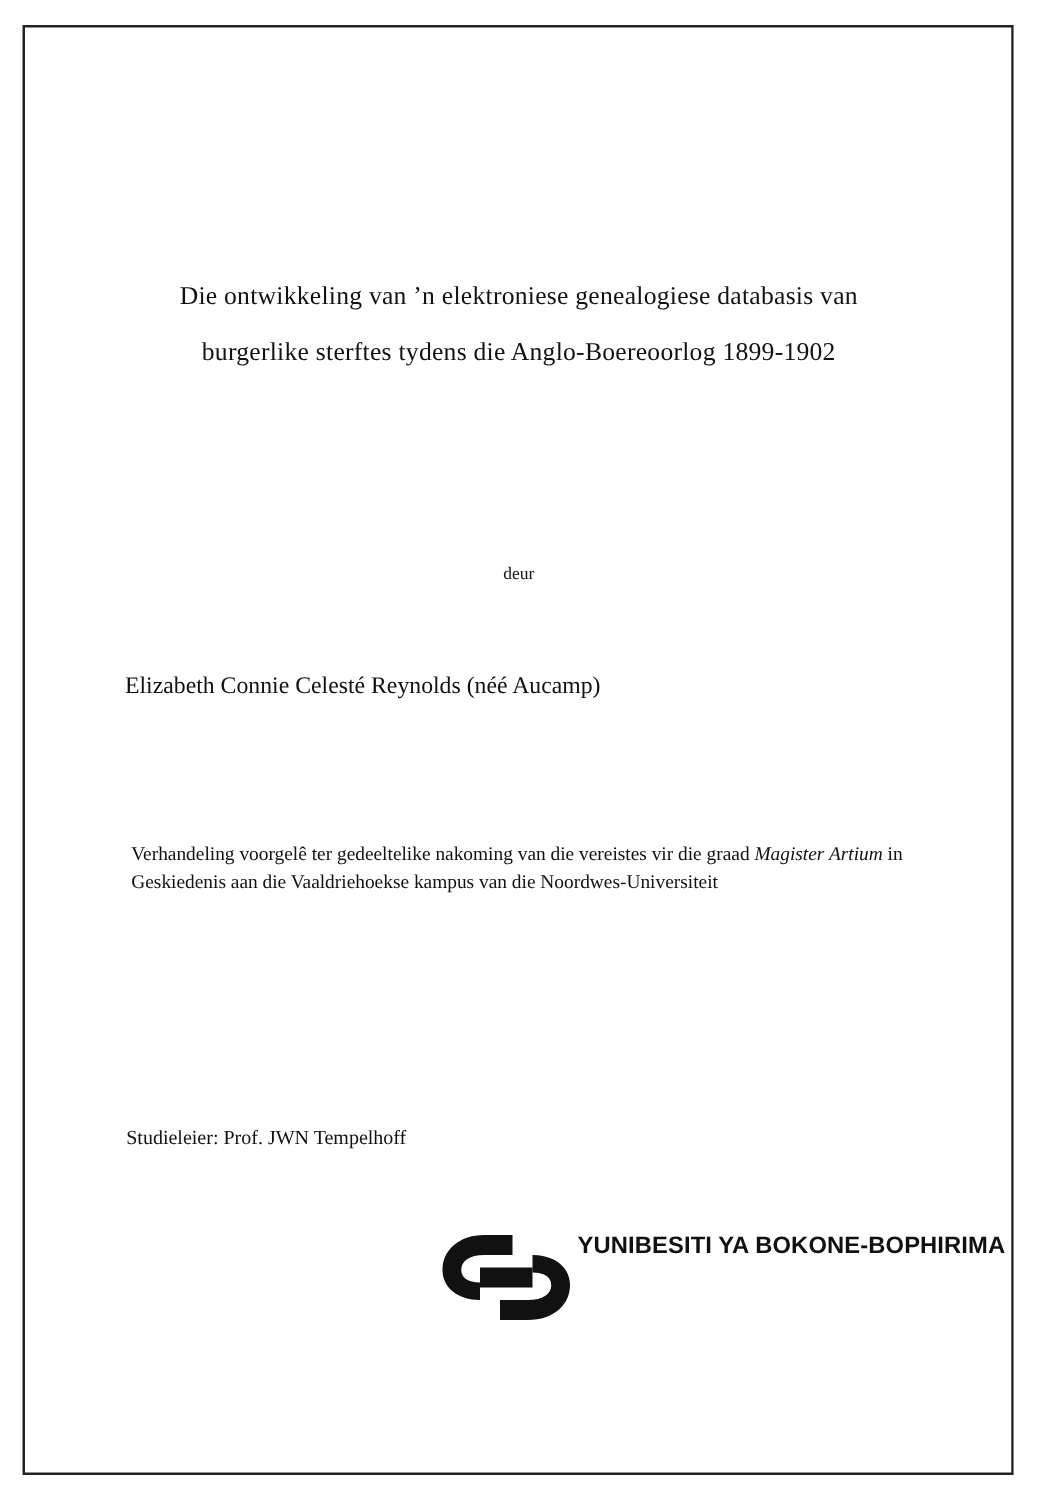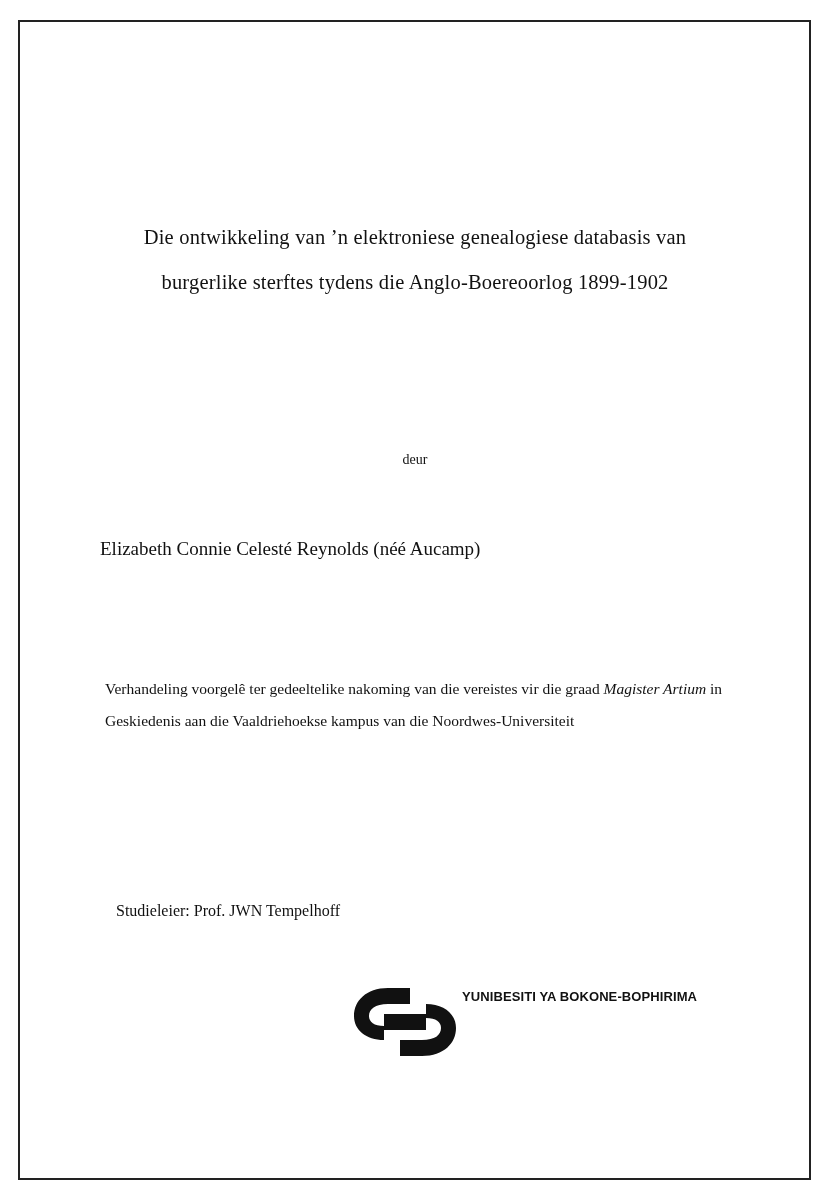--- a/index.html
+++ b/index.html
@@ -65,34 +65,34 @@
     text-align: left;
     font-size: 19px;
   }
 
   .statement {
     position: absolute;
     top: 653px;
     left: 5px;
     width: 620px;
     font-size: 15.5px;
-    line-height: 32px;
+    line-height: 22px;
   }
   .statement .just {
     text-align: justify;
     text-justify: inter-word;
   }
   .statement .ital {
     font-style: italic;
   }
 
   .supervisor {
     position: absolute;
     top: 878px;
-    left: 16px;
+    left: 1px;
     width: 620px;
     font-size: 16px;
     line-height: 25px;
   }
 
   .logo-wrap {
     position: absolute;
     top: 962px;
     left: 140px;
     width: 420px;
@@ -103,21 +103,21 @@
     left: 110px;
     top: 4px;
     width: 110px;
     height: 72px;
   }
   .logo-text {
     position: absolute;
     left: 222px;
     top: 6px;
     font-family: "Liberation Sans", sans-serif;
-    font-size: 13px;
+    font-size: 19px;
     line-height: 18.5px;
     font-weight: bold;
     letter-spacing: 0.1px;
     color: #111111;
     white-space: nowrap;
   }
 </style>
 </head>
 <body>
 

